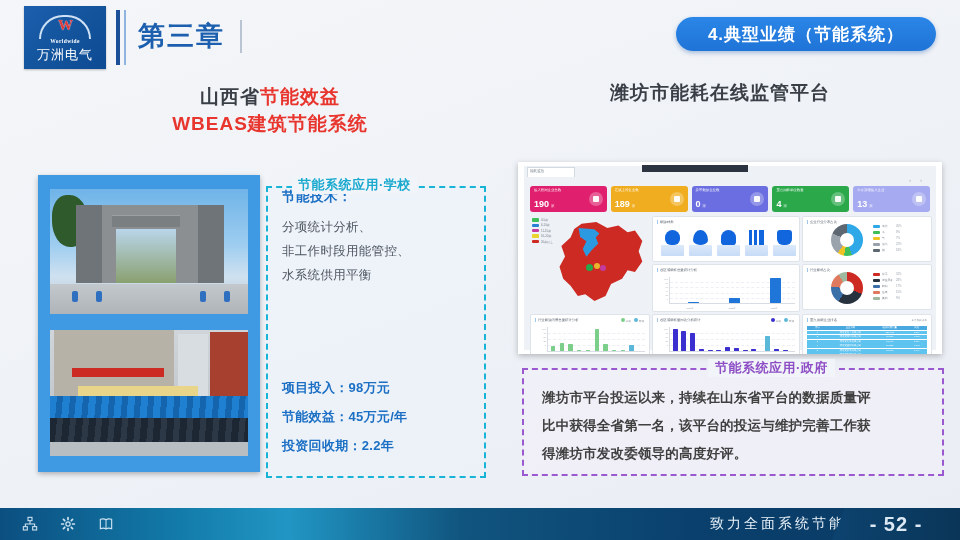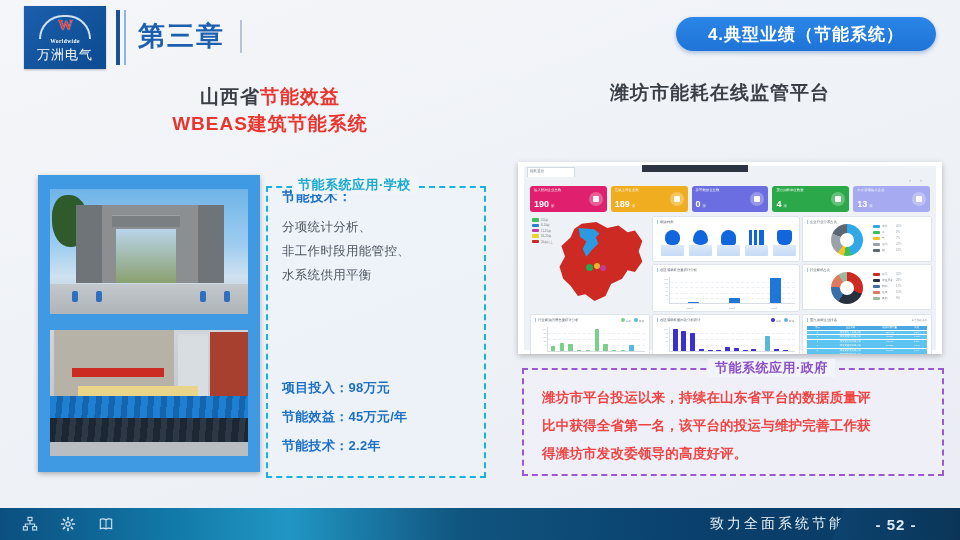--- a/index.html
+++ b/index.html
@@ -162,32 +162,32 @@
   
   .box-purple{
     position:absolute;left:522px;top:368px;width:418px;height:104px;
     border:2px dashed #9b59d0;background:rgba(243,240,250,.5);
   }
   .box-purple-lbl{
     position:absolute;left:708px;top:359px;background:#f1f4f8;padding:0 7px;
     font-size:13px;font-weight:bold;color:#8e4fc6;letter-spacing:.5px;
   }
   .pp{position:absolute;left:18px;top:14px;width:384px;font-size:13.5px;font-weight:bold;
-    color:#ef4444;line-height:28px;letter-spacing:.2px;}
+    color:#404040;line-height:28px;letter-spacing:.2px;}
   
   .footer{position:absolute;left:0;bottom:0;width:960px;height:32px;
     background:linear-gradient(90deg,#0b4f80 0%,#1279a8 18%,#2196c4 30%,#10557f 48%,#0a406d 72%,#0a3a63 100%);}
   .foot-icons{position:absolute;left:22px;top:8px;display:flex;gap:22px;align-items:center;}
   .foot-txt{position:absolute;left:0;top:0;width:960px;height:32px;display:flex;
     align-items:center;justify-content:flex-end;gap:26px;color:#e8f1f8;font-size:14px;letter-spacing:3px;padding-left:48px;}
   .page-tab{position:absolute;right:0;top:0;width:128px;height:32px;
     background:linear-gradient(90deg,#0c436f,#0a3558);
     clip-path:polygon(10% 0,100% 0,100% 100%,0 100%);
     display:flex;align-items:center;justify-content:center;}
-  .page-tab span{color:#dce9f4;font-size:15px;font-weight:bold;letter-spacing:1px;}
+  .page-tab span{color:#dce9f4;font-size:20px;font-weight:bold;letter-spacing:1px;}
   .ico-svg{width:16px;height:16px;fill:#cfe4f2;}
 </style>
 </head>
 <body>
 
 <div class="header">
 
   <div class="logo-box">
     <div class="logo-emblem">
       <div class="arc"></div>
@@ -251,21 +251,21 @@
 <div class="box-cyan">
   <div class="cy-inner">
     <div class="cy-h">节能技术：</div>
     <div class="cy-li">分项统计分析、</div>
     <div class="cy-li">非工作时段用能管控、</div>
     <div class="cy-li">水系统供用平衡</div>
   </div>
   <div class="cy-stats">
     <div class="cy-stat">项目投入：98万元</div>
     <div class="cy-stat">节能效益：45万元/年</div>
-    <div class="cy-stat">节能技术：2.2年</div>
+    <div class="cy-stat">投资回收期：2.2年</div>
   </div>
 </div>
 <div class="box-cyan-lbl">节能系统应用·学校</div>
 
 <div class="shot">
   <div class="shot-inner">
     <div class="shot-top"></div>
     <div class="shot-tab"></div>
     <div class="shot-tabtxt">能耗监管</div>
     <div class="shot-arrows">‹ ›</div>

